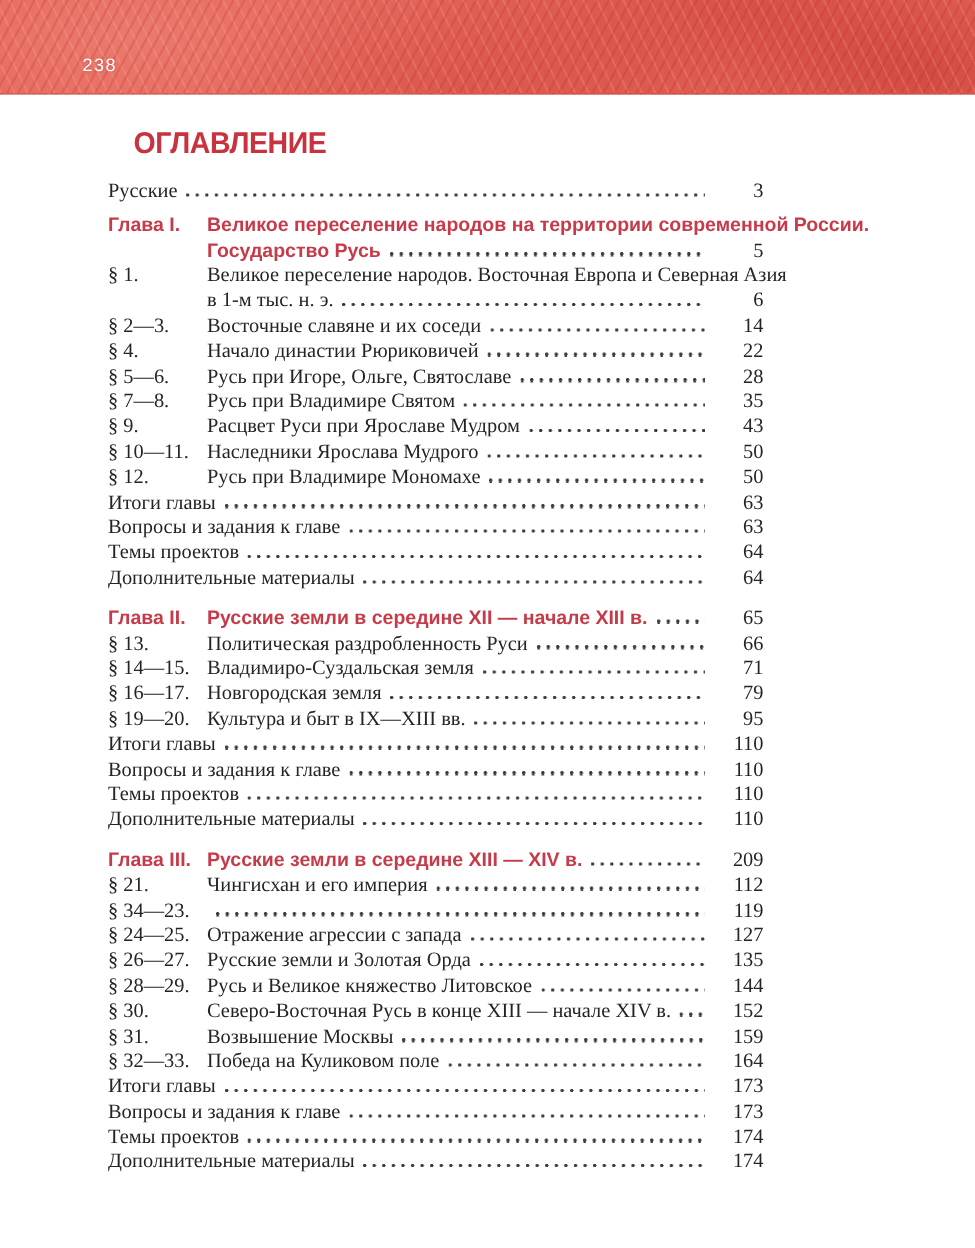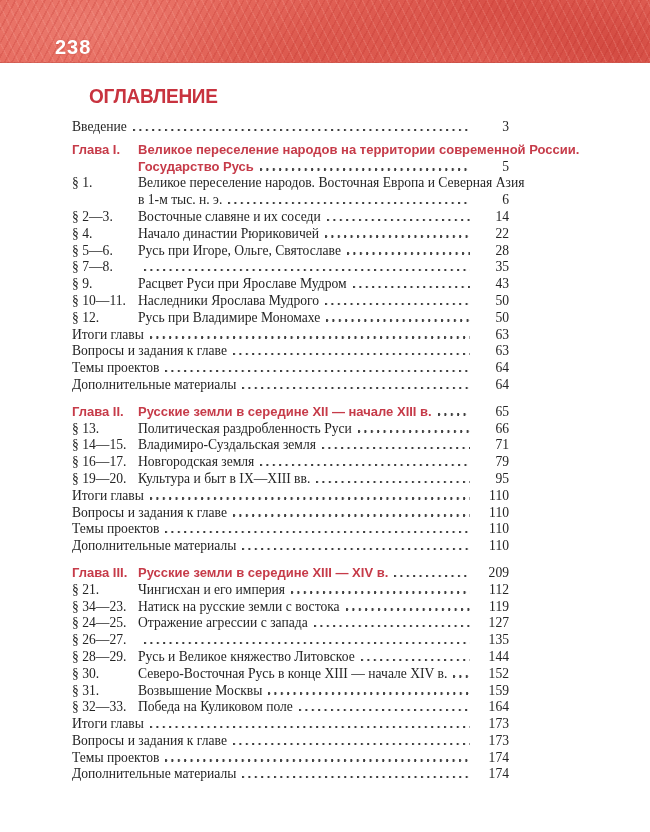--- a/index.html
+++ b/index.html
@@ -21,21 +21,21 @@
       repeating-linear-gradient(64deg, rgba(252,180,168,0.18) 0 1.4px, rgba(0,0,0,0) 1.4px 8px),
       radial-gradient(ellipse 340px 150px at 78% 15%, rgba(198,48,42,0.45), rgba(198,48,42,0) 70%),
       radial-gradient(ellipse 240px 110px at 47% 95%, rgba(205,62,52,0.40), rgba(205,62,52,0) 70%),
       radial-gradient(ellipse 230px 100px at 13% 40%, rgba(244,150,138,0.38), rgba(244,150,138,0) 70%),
       radial-gradient(ellipse 180px 90px at 95% 80%, rgba(190,44,38,0.40), rgba(190,44,38,0) 70%);
     border-bottom:1.5px solid rgba(198,84,74,0.55);
   }
   .band-number{
     position:absolute;left:55px;top:36px;
     font-family:"Liberation Sans", sans-serif;
-    font-weight:700;font-size:20px;letter-spacing:1px;color:#ffffff;
+    font-weight:400;font-size:12px;letter-spacing:1px;color:#ffffff;
     text-shadow:0 0 2px rgba(160,40,35,0.35);
   }
   
   .content{
     position:absolute;top:62px;left:0;width:562px;box-sizing:border-box;
     padding:24px 53px 0 72px;
   }
   .toc-title{
     font-family:"Liberation Sans", sans-serif;
     font-weight:700;font-size:20px;line-height:20px;color:#c8333f;
@@ -67,21 +67,21 @@
 <body>
 
 <div class="page-wrap">
   <div class="band">
     <span class="band-number">238</span>
   </div>
   <div class="content">
     <h1 class="toc-title">ОГЛАВЛЕНИЕ</h1>
     <div class="toc-list" id="toc-list">
         <div class="row">
-          <span class="text">Введение</span>
+          <span class="text">Русские</span>
           <span class="dots"></span>
           <span class="page-num">3</span>
         </div>
         <div class="spacer" style="height: 6px;"></div>
         <div class="row chapter">
           <span class="label">Глава I.</span>
           <span class="text">Великое переселение народов на территории современной России.</span>
         </div>
         <div class="row chapter">
           <span class="label"></span>
@@ -112,20 +112,21 @@
           <span class="page-num">22</span>
         </div>
         <div class="row">
           <span class="label">§ 5—6.</span>
           <span class="text">Русь при Игоре, Ольге, Святославе</span>
           <span class="dots"></span>
           <span class="page-num">28</span>
         </div>
         <div class="row">
           <span class="label">§ 7—8.</span>
+          <span class="text">Русь при Владимире Святом</span>
           <span class="dots"></span>
           <span class="page-num">35</span>
         </div>
         <div class="row">
           <span class="label">§ 9.</span>
           <span class="text">Расцвет Руси при Ярославе Мудром</span>
           <span class="dots"></span>
           <span class="page-num">43</span>
         </div>
         <div class="row">
@@ -219,32 +220,32 @@
           <span class="page-num">209</span>
         </div>
         <div class="row">
           <span class="label">§ 21.</span>
           <span class="text">Чингисхан и его империя</span>
           <span class="dots"></span>
           <span class="page-num">112</span>
         </div>
         <div class="row">
           <span class="label">§ 34—23.</span>
-          <span class="text">Натиск на русские земли с востока</span>
           <span class="dots"></span>
           <span class="page-num">119</span>
         </div>
         <div class="row">
           <span class="label">§ 24—25.</span>
           <span class="text">Отражение агрессии с запада</span>
           <span class="dots"></span>
           <span class="page-num">127</span>
         </div>
         <div class="row">
           <span class="label">§ 26—27.</span>
+          <span class="text">Русские земли и Золотая Орда</span>
           <span class="dots"></span>
           <span class="page-num">135</span>
         </div>
         <div class="row">
           <span class="label">§ 28—29.</span>
           <span class="text">Русь и Великое княжество Литовское</span>
           <span class="dots"></span>
           <span class="page-num">144</span>
         </div>
         <div class="row">

